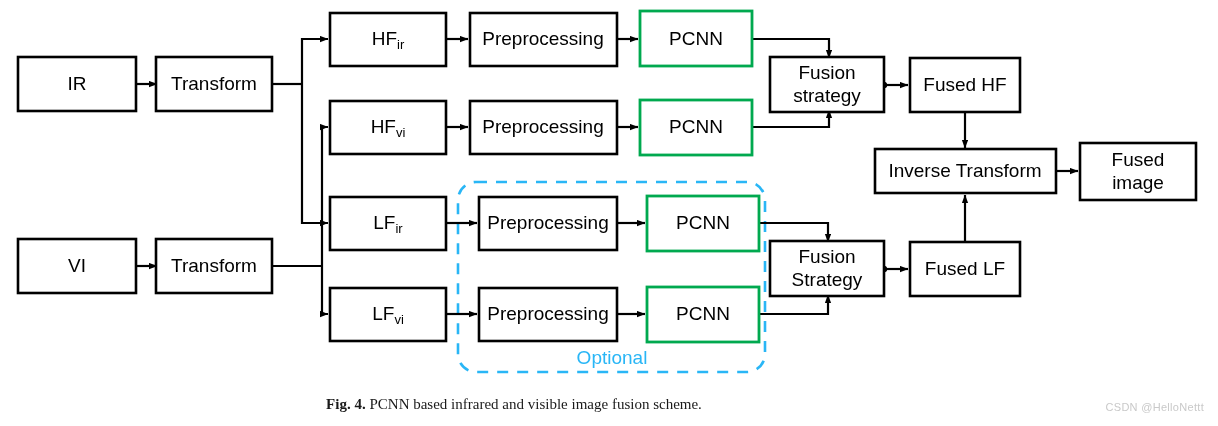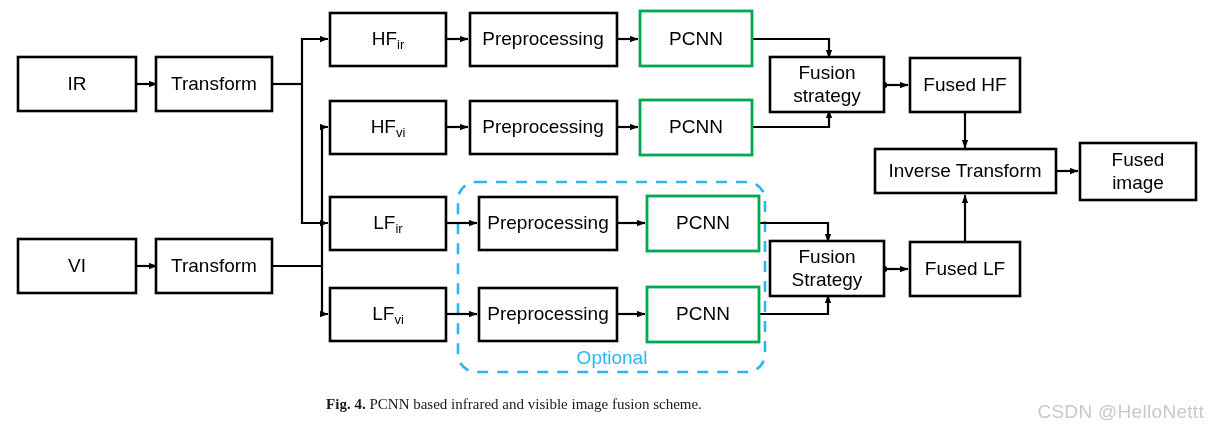--- a/index.html
+++ b/index.html
@@ -75,21 +75,21 @@
     color: #1a1a1a;
   }
   #caption .cap-bold {
     font-weight: bold;
   }
   #watermark {
     position: absolute;
     right: 14px;
     top: 401px;
     font-family: "Liberation Sans", sans-serif;
-    font-size: 19px;
+    font-size: 11px;
     color: #c9c9c9;
     letter-spacing: 0.3px;
   }
 </style>
 </head>
 <body>
 
 <div id="diagram-root">
 <svg width="1218" height="390" viewBox="0 0 1218 390" xmlns="http://www.w3.org/2000/svg">
 

